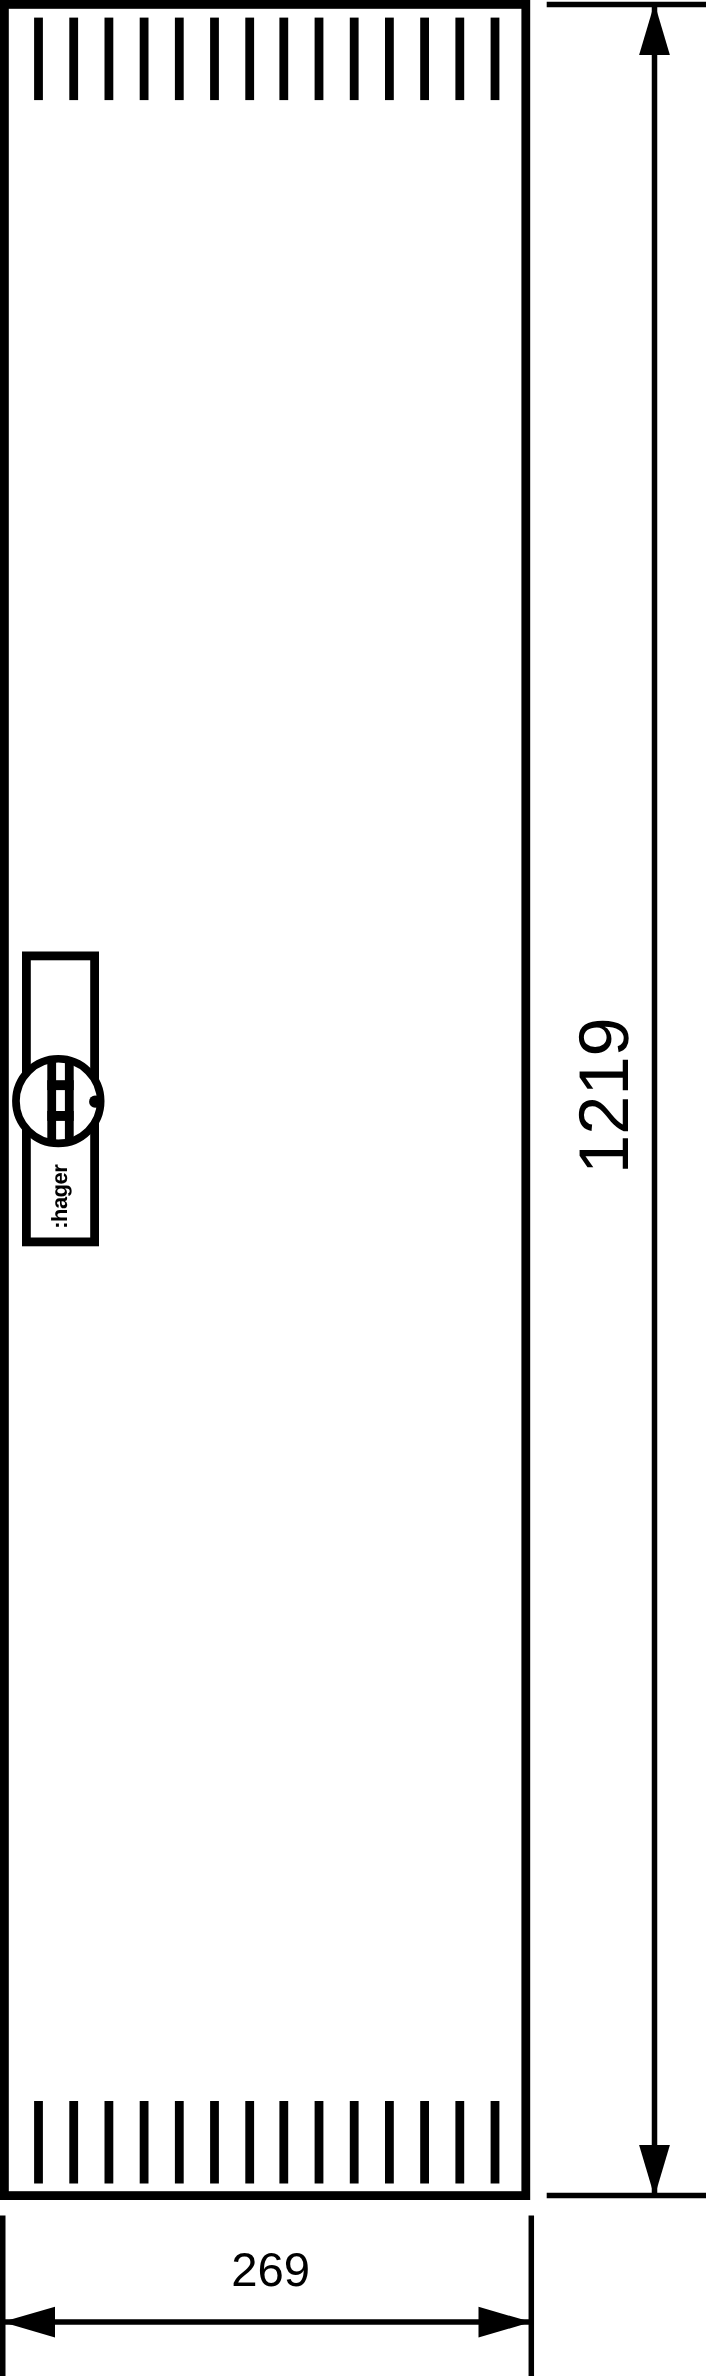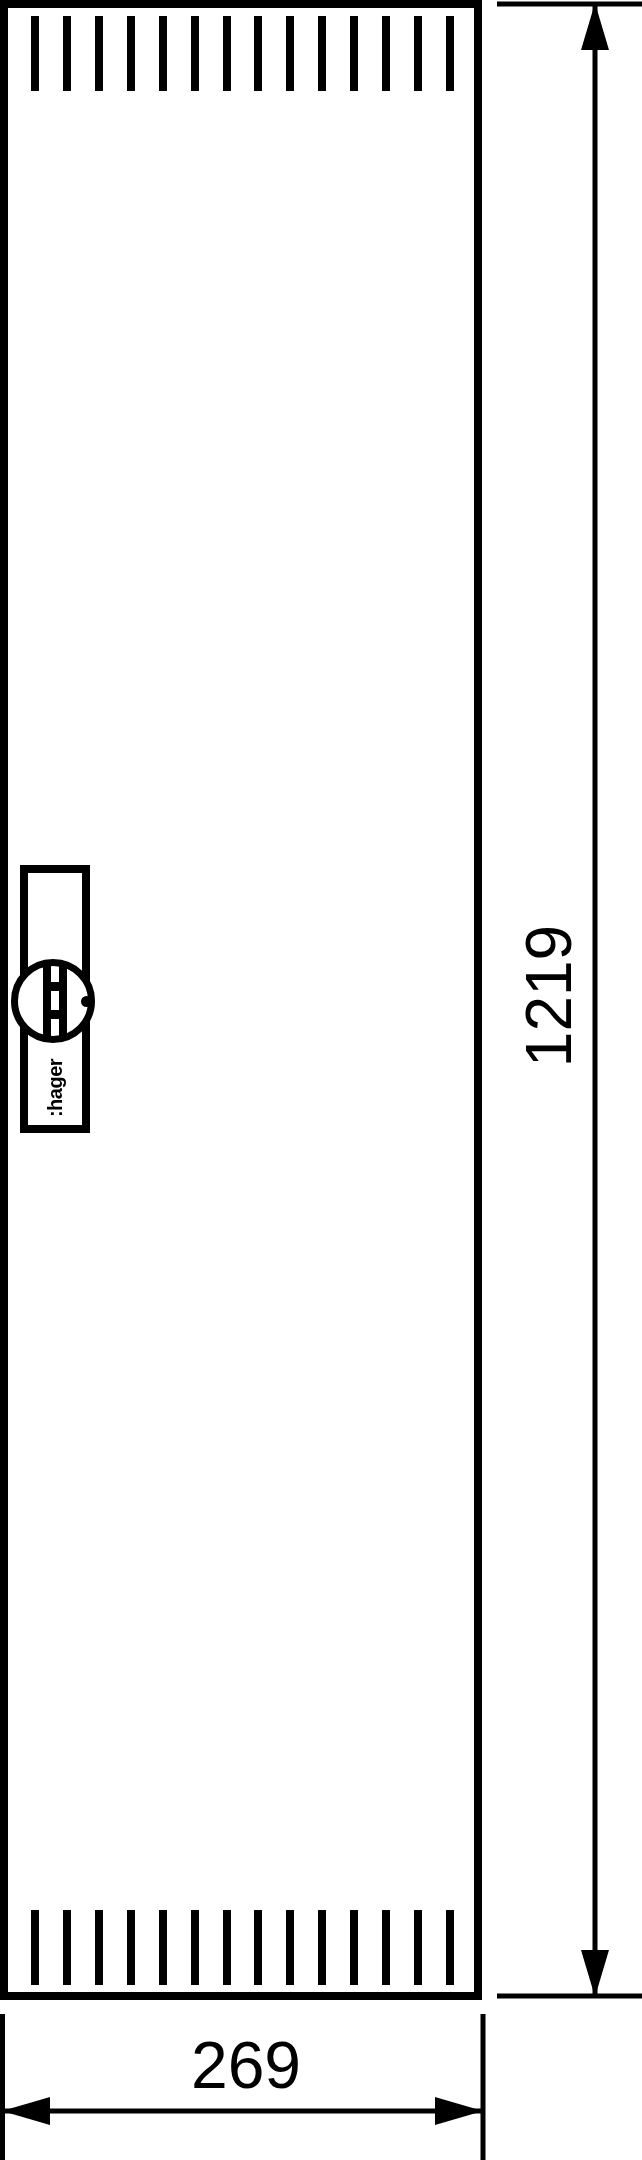--- a/index.html
+++ b/index.html
@@ -80,21 +80,21 @@
     white-space:nowrap; line-height:1;
   }
   .dim-label-height {
     left:549px; top:996px;
     transform:translate(-50%,-50%) rotate(-90deg);
     font-size:64px;
   }
   .dim-label-width {
     left:246px; top:2065px;
     transform:translate(-50%,-50%);
-    font-size:66px;
+    font-size:43px;
   }
 </style>
 </head>
 <body>
 
 <div class="canvas">
 
   <div class="door"></div>
 
   <div class="vents vents-top">

